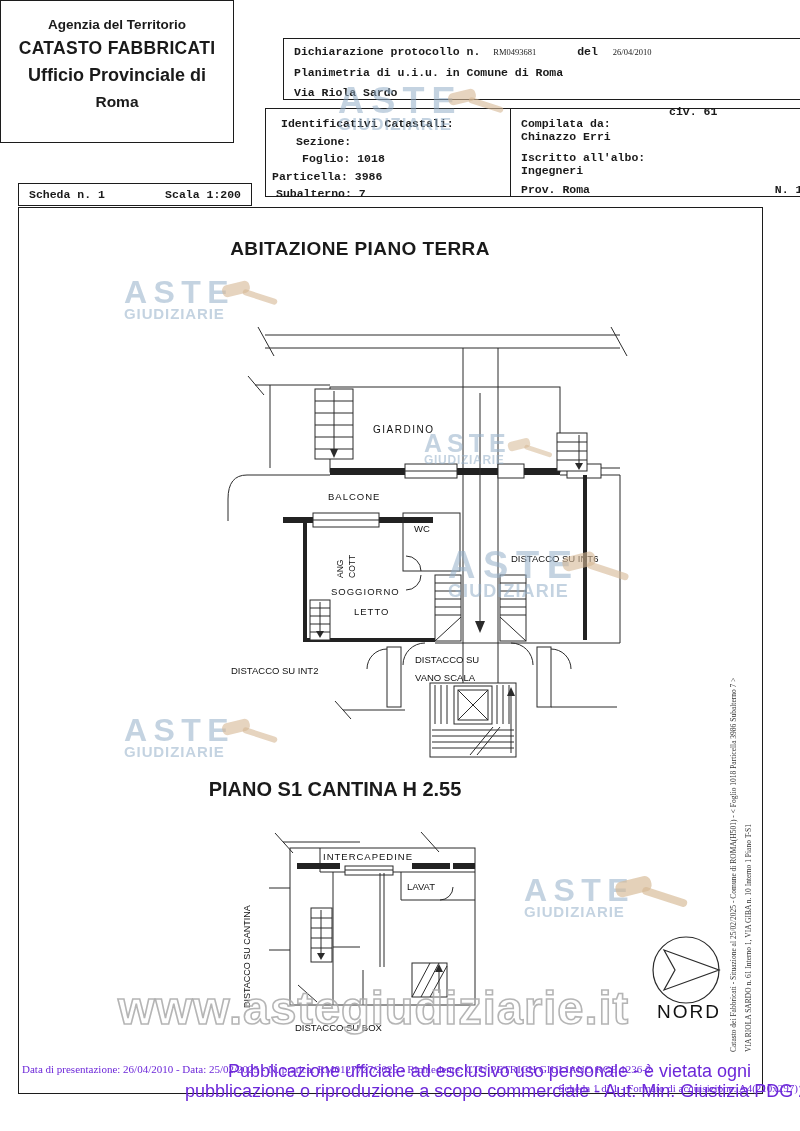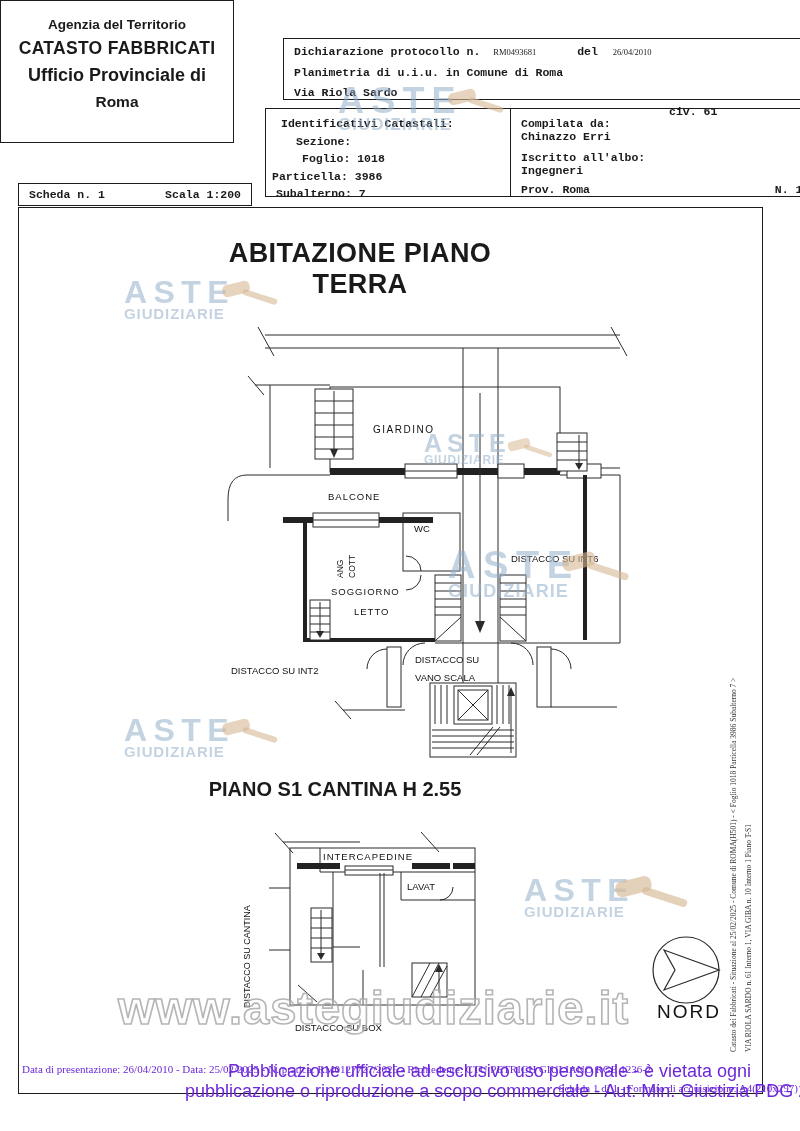--- a/index.html
+++ b/index.html
@@ -22,21 +22,21 @@
   
   .decl{left:283px;top:38px;width:530px;height:62px;}
   .decl .l{position:absolute;left:10px;white-space:nowrap;font-size:11.5px;}
   .smallval{font-family:"Liberation Serif",serif;font-weight:normal;font-size:8.5px;}
   .idbox{left:265px;top:108px;width:245px;height:89px;border-right:none;}
   .idbox div{font-size:11.5px;line-height:17.6px;white-space:nowrap;}
   .compbox{left:510px;top:108px;width:333px;height:89px;}
   .compbox div{font-size:11.5px;white-space:nowrap;}
   
   .frame{left:18px;top:207px;width:745px;height:887px;}
-  .t1{left:180px;top:238px;width:360px;text-align:center;font-size:27px;letter-spacing:.4px;font-weight:bold;}
+  .t1{left:180px;top:238px;width:360px;text-align:center;font-size:19px;letter-spacing:.4px;font-weight:bold;}
   .t2{left:180px;top:268px;width:360px;text-align:center;font-size:20px;font-weight:bold;}
   .t3{left:175px;top:778px;width:320px;text-align:center;font-size:20px;font-weight:bold;}
   svg.plan{position:absolute;}
   svg text{font-family:"Liberation Sans",sans-serif;fill:#111;stroke:none;}
   
   .wm{position:absolute;color:rgba(148,174,201,.55);font-weight:bold;line-height:.92;z-index:30;pointer-events:none;}
   .wm .l1{display:block;letter-spacing:.2em;}
   .wm .l2{display:block;letter-spacing:.06em;}
   .wm .gavel{position:absolute;}
   .wmurl{position:absolute;left:118px;top:980px;z-index:30;font-size:47px;font-weight:bold;letter-spacing:1px;

